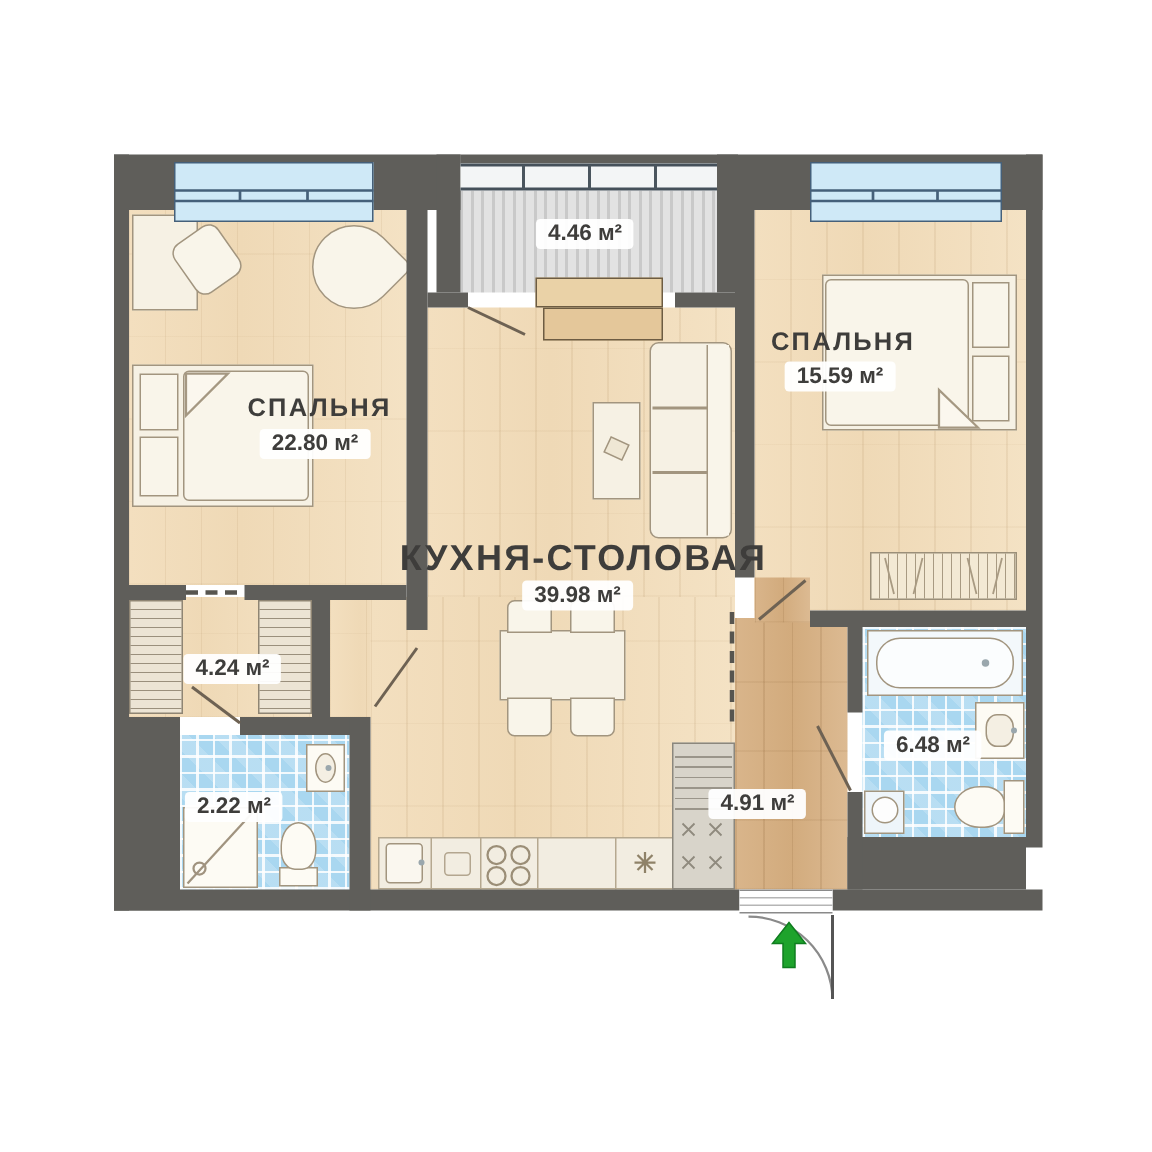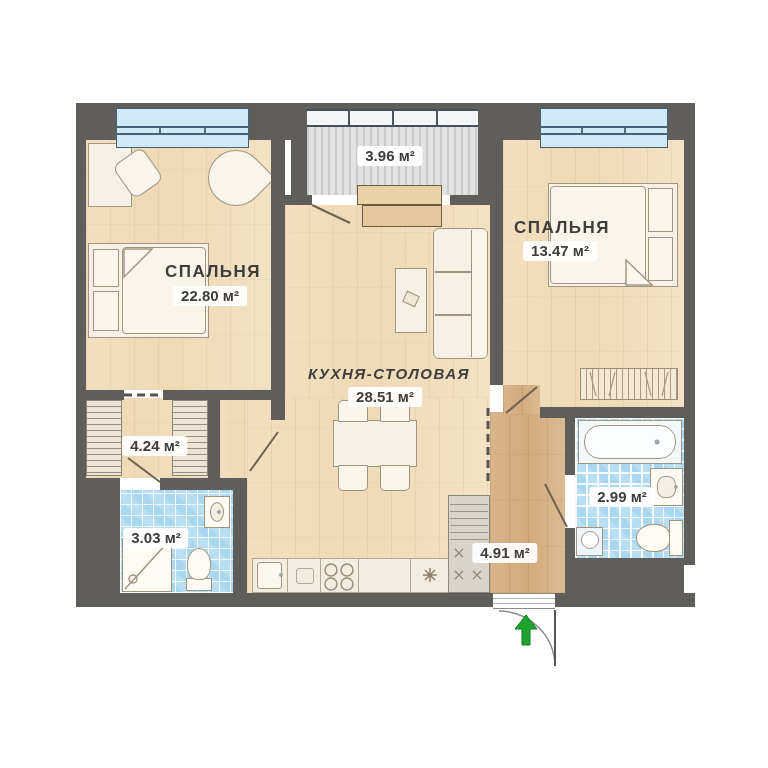--- a/index.html
+++ b/index.html
@@ -217,24 +217,24 @@
       <path d="M555,610 V666" stroke="#555" stroke-width="2" fill="none"></path>
     </g>
 
     <polygon points="526,615 537,629 530,629 530,645 522,645 522,629 515,629" fill="#1ea32c" stroke="#0f7d1f" stroke-width="1"></polygon>
   </svg>
 
   <div class="rname" style="left:213px;top:272px;">СПАЛЬНЯ</div>
   <div class="pill" style="left:210px;top:296px;">22.80 м²</div>
 
   <div class="rname" style="left:562px;top:228px;">СПАЛЬНЯ</div>
-  <div class="pill" style="left:560px;top:251px;">13.47 м²</div>
-
-  <div class="rname" style="left:389px;top:373px;font-size:15px;font-style:italic;">КУХНЯ-СТОЛОВАЯ</div>
-  <div class="pill" style="left:385px;top:397px;">28.51 м²</div>
-
-  <div class="pill" style="left:390px;top:156px;">3.96 м²</div>
+  <div class="pill" style="left:560px;top:251px;">15.59 м²</div>
+
+  <div class="rname" style="left:389px;top:373px;font-size:24px;">КУХНЯ-СТОЛОВАЯ</div>
+  <div class="pill" style="left:385px;top:397px;">39.98 м²</div>
+
+  <div class="pill" style="left:390px;top:156px;">4.46 м²</div>
   <div class="pill" style="left:155px;top:446px;">4.24 м²</div>
-  <div class="pill" style="left:156px;top:538px;">3.03 м²</div>
-  <div class="pill" style="left:622px;top:497px;">2.99 м²</div>
-  <div class="pill" style="left:505px;top:536px;margin-top:17px;">4.91 м²</div>
+  <div class="pill" style="left:156px;top:538px;">2.22 м²</div>
+  <div class="pill" style="left:622px;top:497px;">6.48 м²</div>
+  <div class="pill" style="left:505px;top:536px;">4.91 м²</div>
 
 </div>
 
 </body></html>

